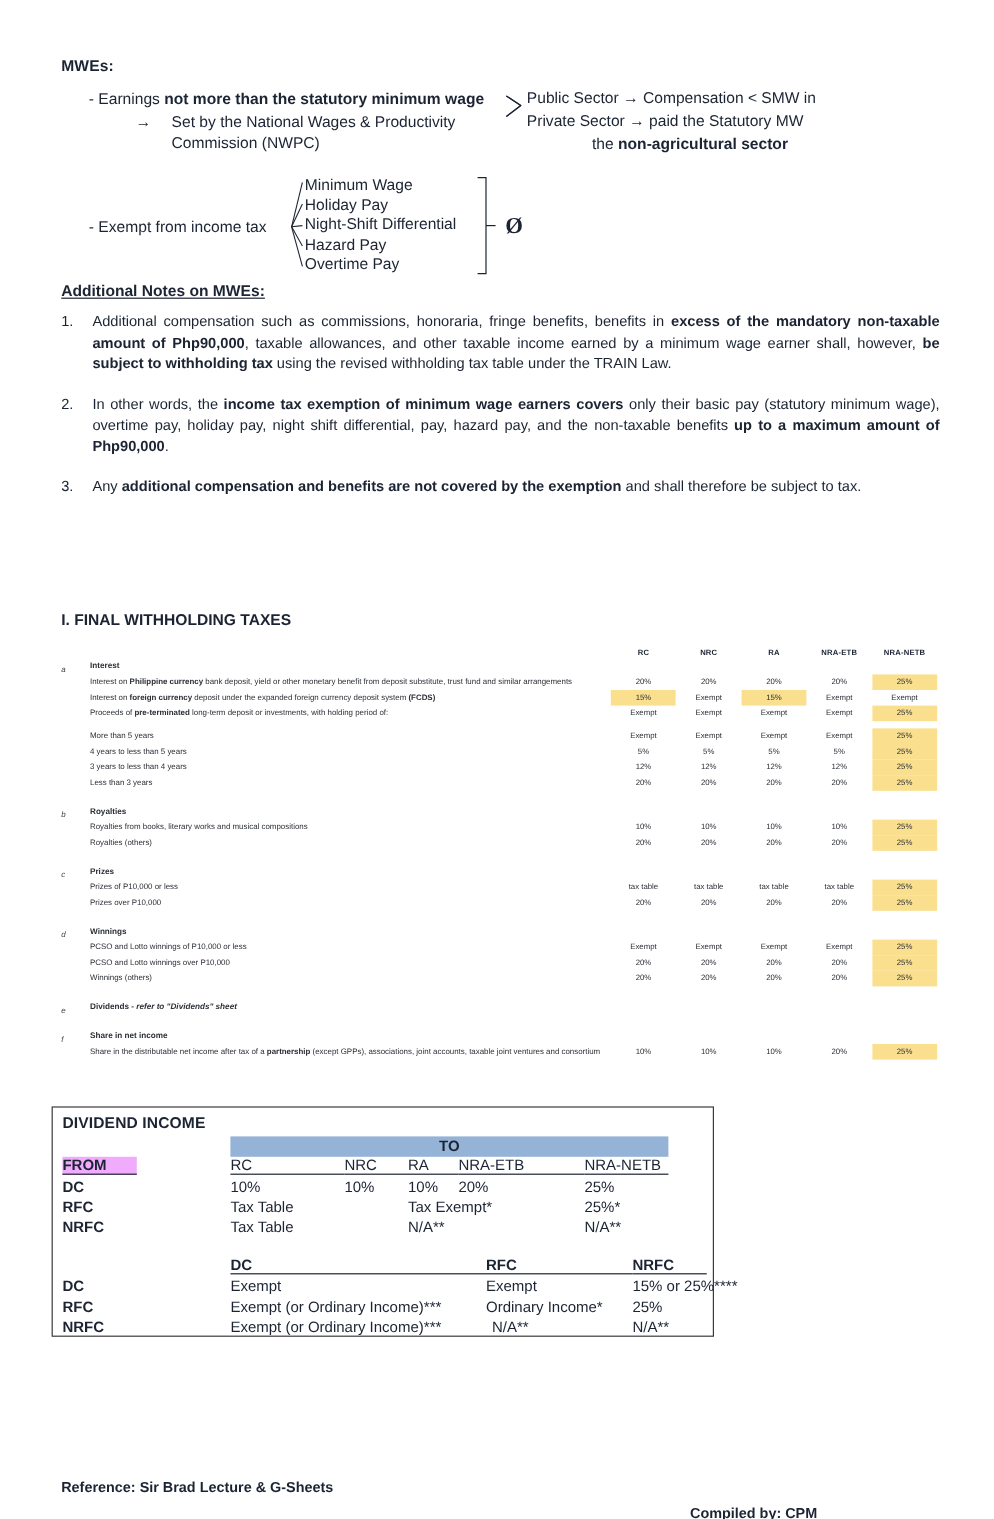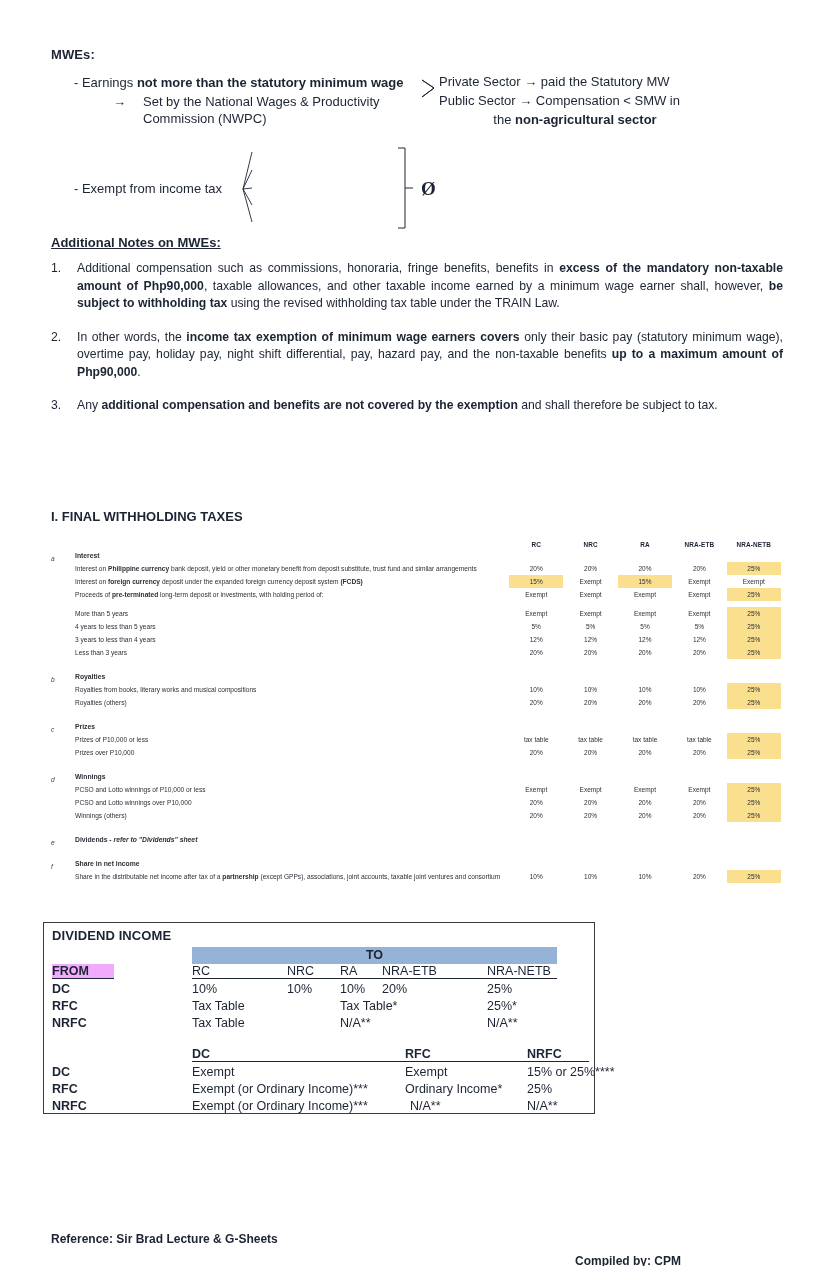--- a/index.html
+++ b/index.html
@@ -202,27 +202,34 @@
   <div class="abs earn-line">
     <span>- Earnings </span><b>not more than the statutory minimum wage</b>
   </div>
 
   <div class="abs earn-sub">
     <span class="arrow">→</span><span>Set by the National Wages &amp; Productivity</span><br>
     <span style="display:inline-block;width:30px"></span><span>Commission (NWPC)</span>
   </div>
 
   <div class="abs sector-block">
+    <div>Public Sector → Compensation &lt; SMW in</div>
     <div>Private Sector → paid the Statutory MW</div>
-    <div>Public Sector → Compensation &lt; SMW in</div>
     <div class="ind"><span>the </span><b>non-agricultural sector</b></div>
   </div>
 
   <div class="abs exempt-label">- Exempt from income tax</div>
 
+  <div class="abs exempt-items">
+    <div>Minimum Wage</div>
+    <div>Holiday Pay</div>
+    <div>Night-Shift Differential</div>
+    <div>Hazard Pay</div>
+    <div>Overtime Pay</div>
+  </div>
 
   <div class="abs null-sym">Ø</div>
 
   <div class="abs notes-title">Additional Notes on MWEs:</div>
   <div class="notes" id="notes-list">
       <div class="note-item">
         <div class="note-num">1.</div>
         <div class="note-body justify">Additional compensation such as commissions, honoraria, fringe benefits, benefits in <b>excess of the mandatory non-taxable amount of Php90,000</b>, taxable allowances, and    other taxable income earned by a minimum wage earner shall, however, <b>be subject to withholding tax</b> using the revised withholding tax table under the TRAIN Law.</div>
       </div>
       <div class="note-item">
@@ -493,21 +500,21 @@
         <div class="cell" style="left:148px">10%</div>
         <div class="cell" style="left:243px">10%</div>
         <div class="cell" style="left:296px">10%</div>
         <div class="cell" style="left:338px">20%</div>
         <div class="cell" style="left:443px">25%</div>
       </div>
 
       <div class="dg-row">
         <div class="cell b" style="left:8px">RFC</div>
         <div class="cell" style="left:148px">Tax Table</div>
-        <div class="cell" style="left:296px">Tax Table*</div>
+        <div class="cell" style="left:296px">Tax Exempt*</div>
         <div class="cell" style="left:443px">25%*</div>
       </div>
 
       <div class="dg-row">
         <div class="cell b" style="left:8px">NRFC</div>
         <div class="cell" style="left:148px">Tax Table</div>
         <div class="cell" style="left:296px">N/A**</div>
         <div class="cell" style="left:443px">N/A**</div>
       </div>
 

